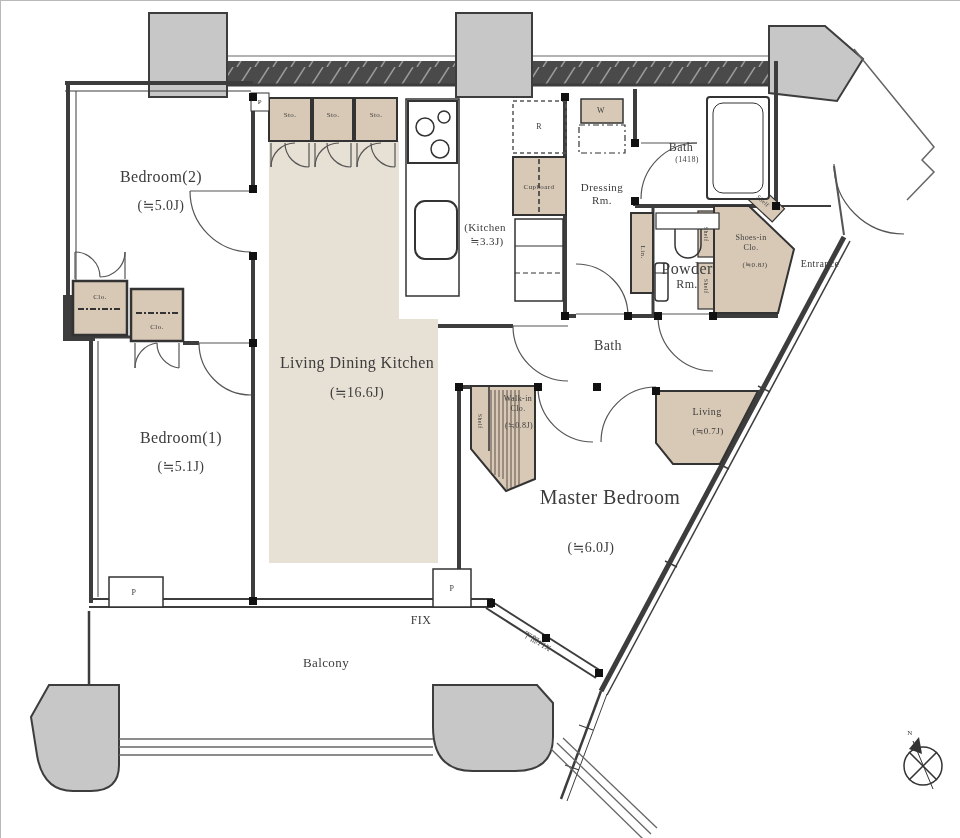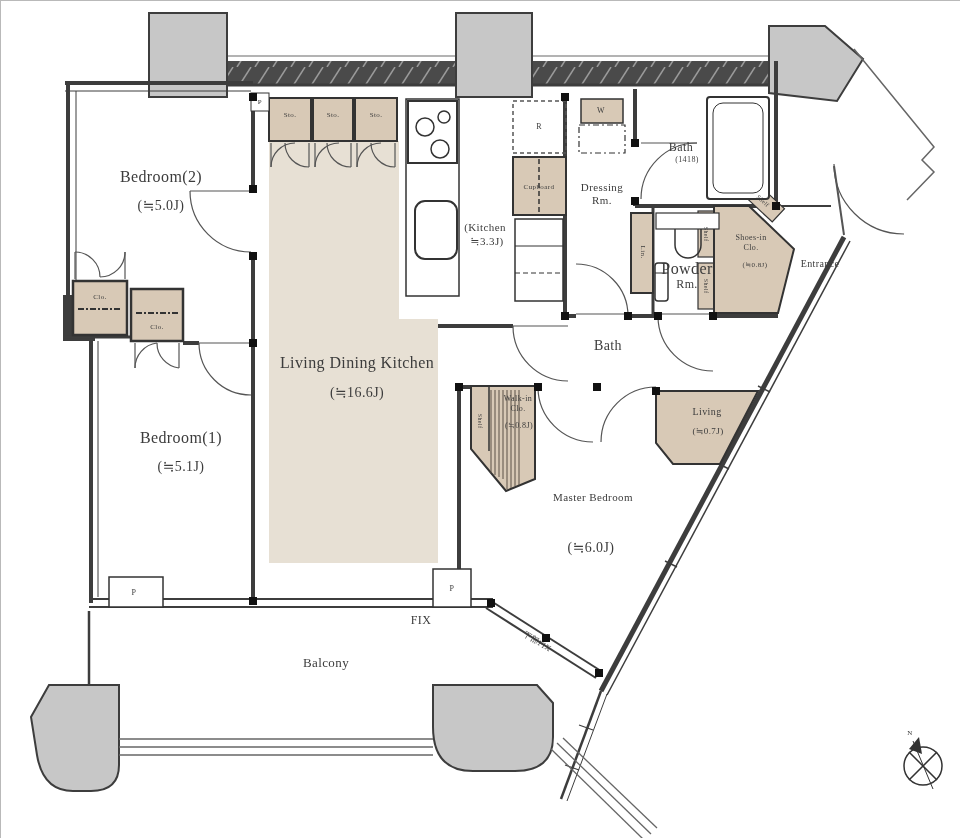--- a/index.html
+++ b/index.html
@@ -260,21 +260,21 @@
 <div class="lbl" style="left:356px;top:392px;font-size:14px">(≒16.6J)</div>
 <div class="lbl" style="left:484px;top:226px;font-size:11px">(Kitchen</div>
 <div class="lbl" style="left:486px;top:240px;font-size:11px">≒3.3J)</div>
 <div class="lbl" style="left:601px;top:186px;font-size:11px">Dressing</div>
 <div class="lbl" style="left:601px;top:199px;font-size:11px">Rm.</div>
 <div class="lbl" style="left:680px;top:146px;font-size:12px">Bath</div>
 <div class="lbl" style="left:686px;top:159px;font-size:8px">(1418)</div>
 <div class="lbl" style="left:686px;top:268px;font-size:16px">Powder</div>
 <div class="lbl" style="left:686px;top:283px;font-size:12px">Rm.</div>
 <div class="lbl" style="left:607px;top:345px;font-size:14px">Bath</div>
-<div class="lbl" style="left:592px;top:496px;font-size:11px">Master Bedroom</div>
+<div class="lbl" style="left:609px;top:496px;font-size:20px">Master Bedroom</div>
 <div class="lbl" style="left:590px;top:547px;font-size:14px">(≒6.0J)</div>
 <div class="lbl" style="left:517px;top:398px;font-size:8px">Walk-in</div>
 <div class="lbl" style="left:517px;top:408px;font-size:8px">Clo.</div>
 <div class="lbl" style="left:518px;top:425px;font-size:8px">(≒0.8J)</div>
 <div class="lbl" style="left:706px;top:411px;font-size:10px">Living</div>
 <div class="lbl" style="left:707px;top:430px;font-size:9px">(≒0.7J)</div>
 <div class="lbl" style="left:750px;top:237px;font-size:8px">Shoes-in</div>
 <div class="lbl" style="left:750px;top:247px;font-size:8px">Clo.</div>
 <div class="lbl" style="left:754px;top:264px;font-size:7px">(≒0.8J)</div>
 <div class="lbl" style="left:819px;top:263px;font-size:10px">Entrance</div>

